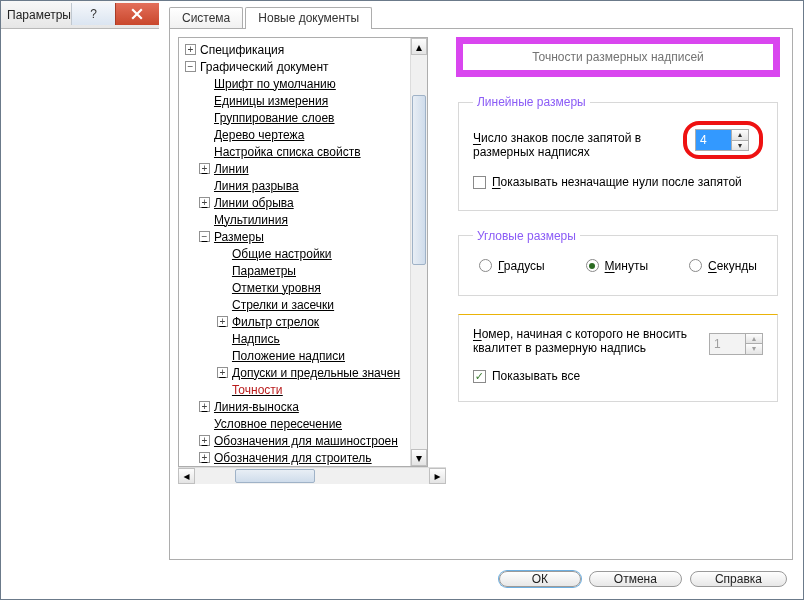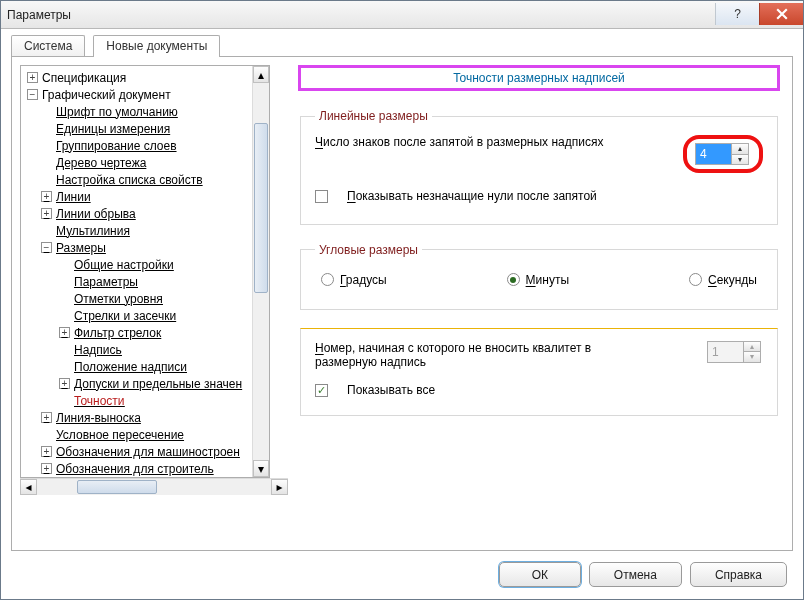--- a/index.html
+++ b/index.html
@@ -4,21 +4,21 @@
 <style>
   * { box-sizing: border-box; font-family: "Segoe UI", Tahoma, sans-serif; font-size: 12px; }
   html, body { margin: 0; padding: 0; }
   body { width: 804px; height: 600px; background: #d8d8d8; overflow: hidden; }
 
   .window {
     width: 804px; height: 600px;
     background: #fff;
     border: 1px solid #6b7a8a;
     box-shadow: 0 0 8px rgba(0,0,0,.25);
-    display: flex; flex-direction: column;
+    display: flex; 
   }
   .titlebar {
     height: 28px;
     background: linear-gradient(#f8f8f8, #e6e6e6);
     border-bottom: 1px solid #b8b8b8;
     display: flex; align-items: center;
     padding-left: 6px;
   }
   .titlebar .title { flex: 1; color: #222; }
   .titlebar .btns { display: flex; }
@@ -36,21 +36,21 @@
     background: #fff;
     padding: 6px 10px 10px 10px;
   }
 
   .tabs-row { display: flex; height: 22px; margin-bottom: 0; position: relative; }
   .tab {
     padding: 3px 12px 0;
     border: 1px solid #adadad;
     border-bottom: none;
     background: linear-gradient(#fff,#f0f0f0);
-    margin-right: 8px;
+    margin-right: 2px;
     border-radius: 2px 2px 0 0;
     color: #333;
   }
   .tab.active { background: #fff; position: relative; z-index: 2; }
   .tab-content-border {
     border: 1px solid #adadad;
     flex: 1;
     display: flex;
     padding: 8px;
     gap: 6px;
@@ -101,34 +101,34 @@
   .node .label { color:#000;text-align:center; }
   .node.selected .label { color:#b91c1c; }
   ul.tree ul { margin-left: 0; text-decoration: underline; }
   .lvl1 > .node { padding-left: 18px; }
   .lvl2 > .node { padding-left: 36px; }
   .lvl0 > .node { padding-left: 4px; }
 
   .right-pane { flex:1; display:flex; flex-direction:column; padding: 0 4px; }
 
   .section-title-box {
-    border: 3px solid #d946ef;
-    height: 26px;
+    border: 7px solid #d946ef;
+    height: 40px;
     display:flex; align-items:center; justify-content:center;
-    background: #fff; color:#0369a1;
+    background: #fff; color:#737373;
   }
 
   fieldset.group {
     border:1px solid #d8d8d8;
     margin-top: 18px;
     padding: 12px 14px 18px;
   }
-  fieldset.group legend { padding: 0 4px; color:#7f1d1d; }
-
-  .row { display:flex; align-items:flex-start; gap:8px; }
+  fieldset.group legend { padding: 0 4px; color:#8b5cf6; }
+
+  .row { display:flex; align-items:flex-end; gap:8px; }
   .row.space { justify-content: space-between; }
 
   .underline-accel { text-decoration: underline; text-underline-offset: 2px; }
 
   .spinner {
     display:flex; align-items:stretch;
     height: 22px; width: 56px;
     background:#fff;
   }
   .spinner input {
@@ -144,39 +144,39 @@
   }
   .spinner .arrows .a:first-child { border-bottom:none; }
 
   .highlight-ring {
     border: 4px solid #e11; border-radius: 16px;
     padding: 4px 8px;
     display:inline-flex; align-items:center;
   }
   .highlight-ring .spinner input { background: #3399ff; color:#fff; }
 
-  .checkbox { display:inline-flex; align-items:center; gap:19px; }
+  .checkbox { display:inline-flex; align-items:center; gap:6px; }
   .checkbox .box { width:13px; height:13px; border:1px solid #8a8a8a; background:#fff; display:flex; align-items:center; justify-content:center; }
   .checkbox .box.checked::after { content:"✓"; font-size:11px; color:#3a7d2f; line-height:1; }
 
   .radio { display:inline-flex; align-items:center; gap:6px; }
   .radio .dot { width:13px; height:13px; border:1px solid #8a8a8a; border-radius:50%; background:#fff; display:flex; align-items:center; justify-content:center; }
   .radio .dot.checked::after { content:""; width:6px; height:6px; border-radius:50%; background:#2b6b22; }
 
   .disabled, .disabled .a, .disabled input { color:#a0a0a0 !important; }
   .disabled input { background:#f3f3f3; }
 
   .buttons-row {
     display:flex; justify-content:flex-end; gap:8px;
     padding: 10px 6px 2px;
   }
   .push-btn {
-    min-width: 82px; height: 25px;
+    min-width: 82px; height: 16px;
     border:1px solid #9a9a9a; background:linear-gradient(#fefefe,#e7e7e7);
-    border-radius:5px; color:#222;
+    border-radius:11px; color:#222;
     display:flex; align-items:center; justify-content:center;
     padding: 0 24px;
   }
   .push-btn.default { box-shadow: 0 0 0 1px #6caee0; }
 
   .ulabel { }
 </style>
 </head>
 <body>
 
@@ -244,20 +244,26 @@
                   <li class="lvl1">
                       <div class="node">
                         <span class="toggle empty"></span>
                         <span class="label">Настройка списка свойств</span>
                       </div>
                     </li>
                   <li class="lvl1">
                       <div class="node">
                         <span class="toggle">+</span>
                         <span class="label">Линии</span>
+                      </div>
+                    </li>
+                  <li class="lvl1">
+                      <div class="node">
+                        <span class="toggle empty"></span>
+                        <span class="label">Линия разрыва</span>
                       </div>
                     </li>
                   <li class="lvl1">
                       <div class="node">
                         <span class="toggle">+</span>
                         <span class="label">Линии обрыва</span>
                       </div>
                     </li>
                   <li class="lvl1">
                       <div class="node">

